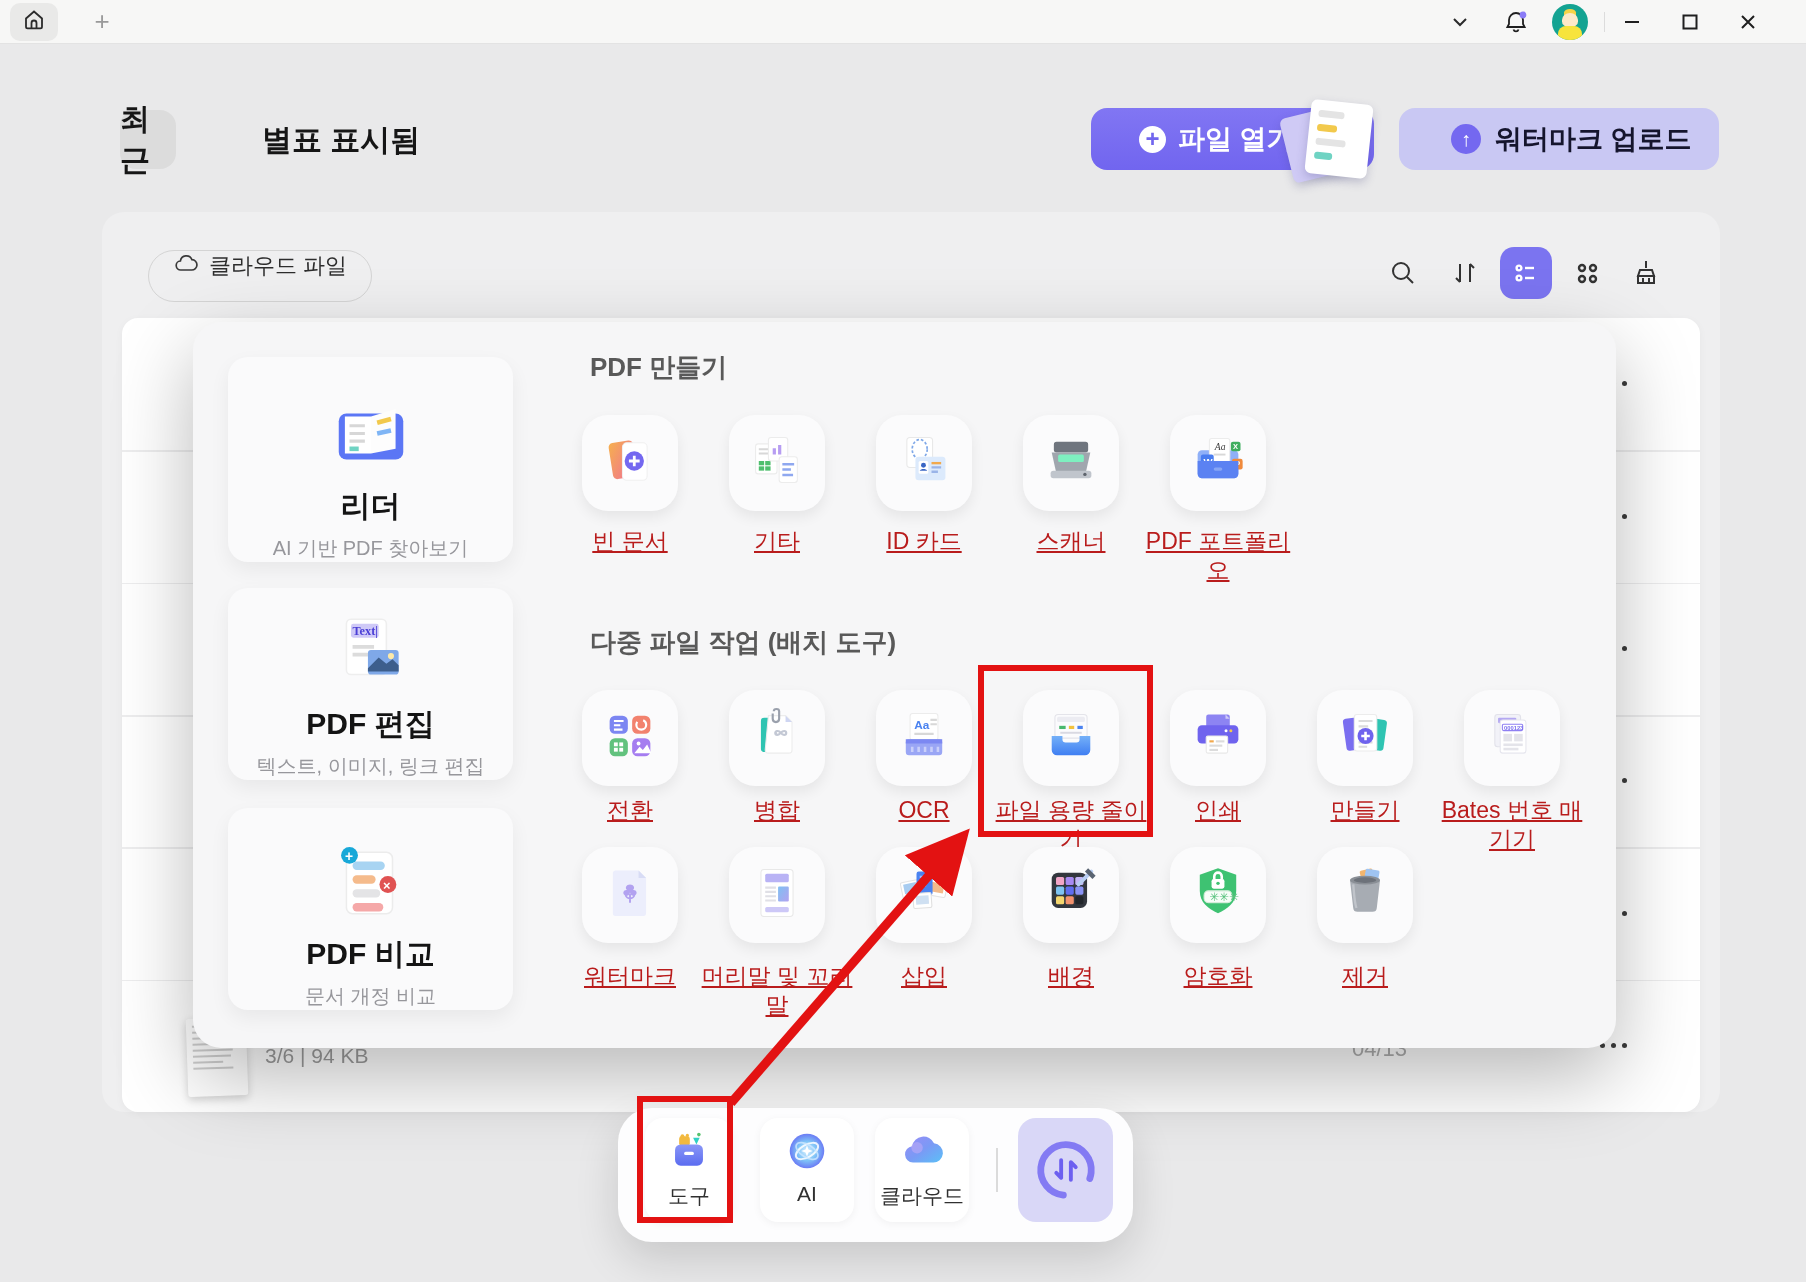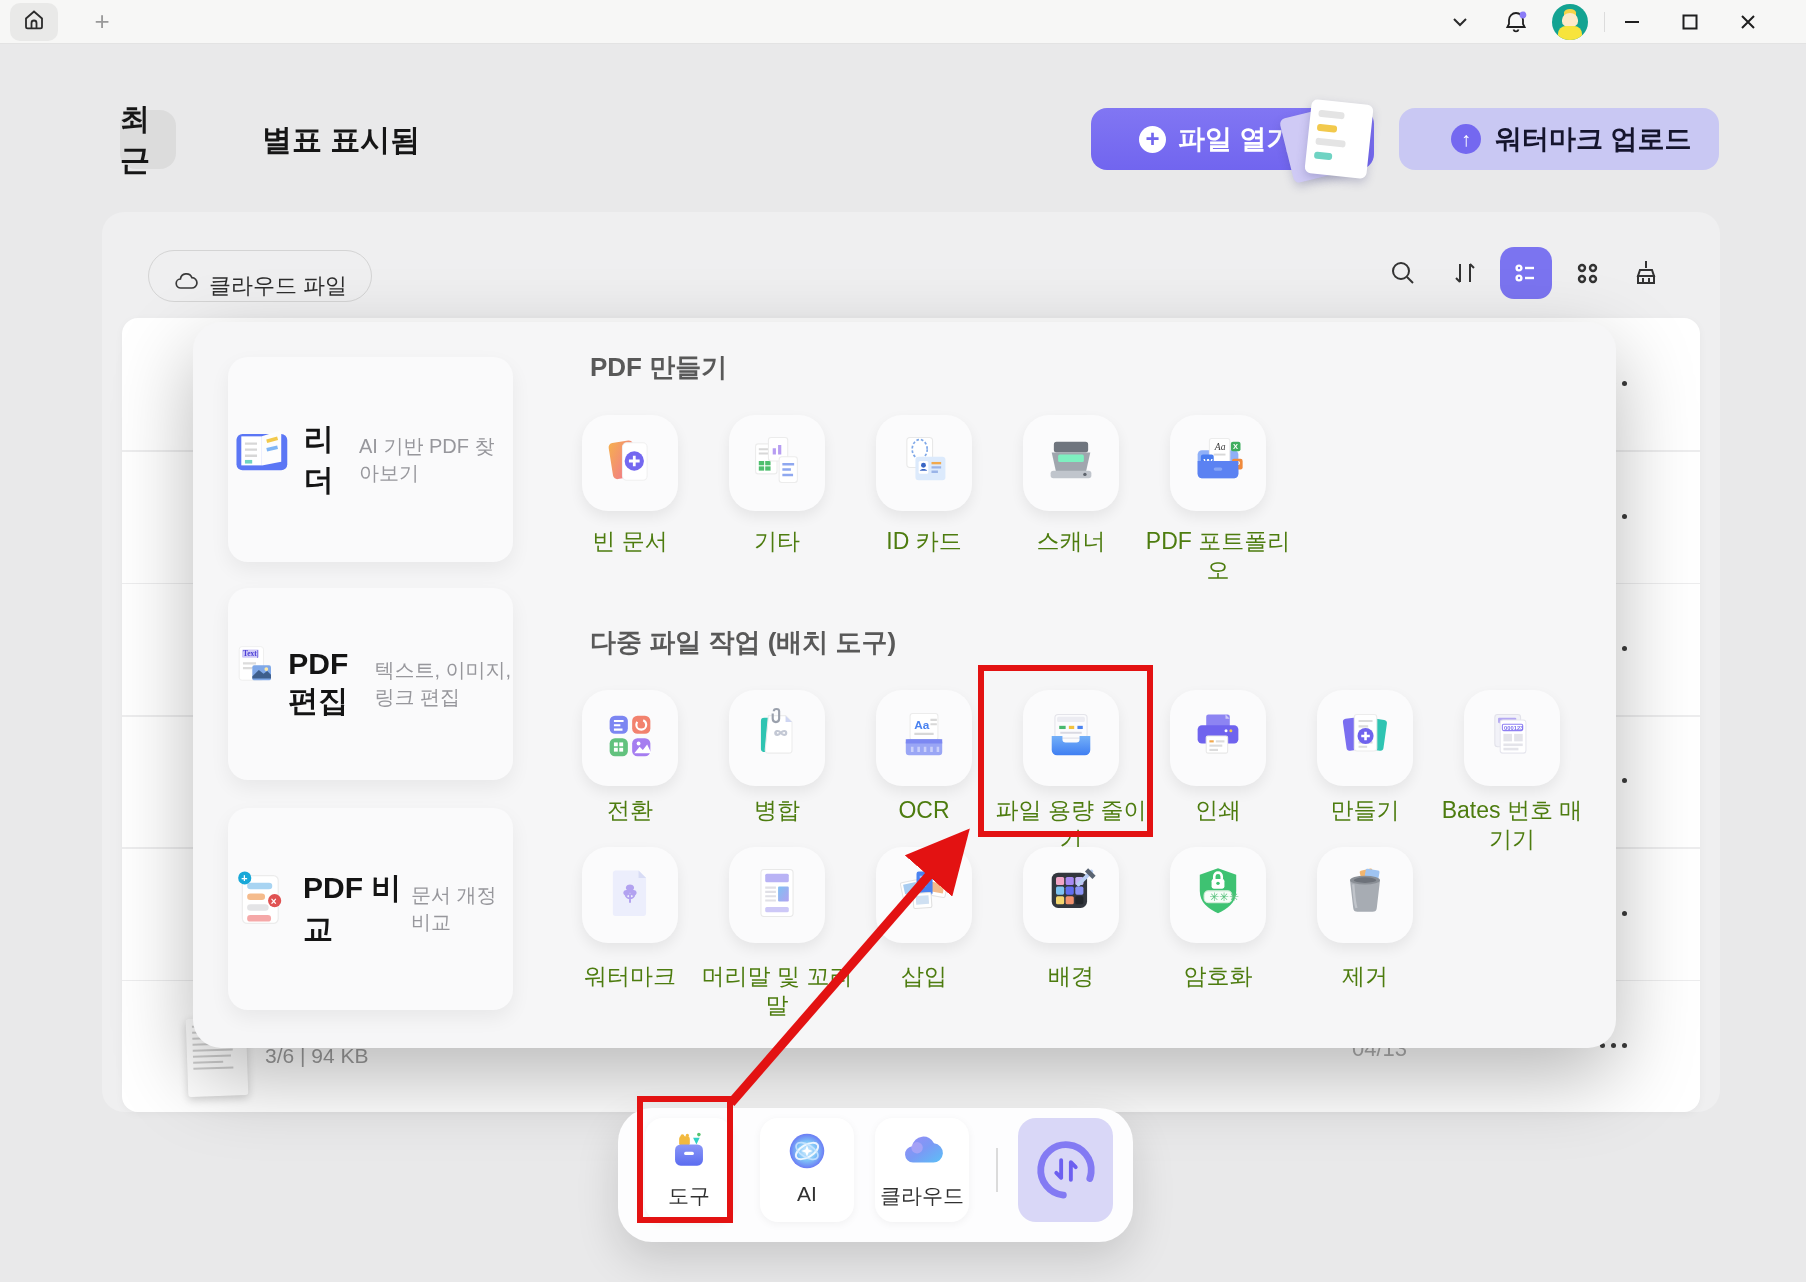--- a/index.html
+++ b/index.html
@@ -40,50 +40,50 @@
   .btn-upload { position:absolute; left:1399px; top:108px; width:320px; height:62px; border-radius:16px;
     background:#c9c8f3; color:#15152d; font-size:27px; font-weight:700;
     display:flex; align-items:center; gap:14px; padding-left:52px; cursor:pointer; }
   .btn-upload .up { width:30px; height:30px; border-radius:50%; background:#7468f0; color:#fff;
     font-size:20px; line-height:30px; text-align:center; flex:0 0 auto; }
 
   
   .outer { position:absolute; left:102px; top:212px; width:1618px; height:900px;
     background:#efeff0; border-radius:22px; z-index:1; }
   .pill-cloud { position:absolute; left:46px; top:38px; height:52px; padding:0 24px;
-    border:1.5px solid #d4d4d4; border-radius:26px; display:flex; align-items:flex-end; gap:10px;
+    border:1.5px solid #d4d4d4; border-radius:26px; display:flex; align-items:flex-start; gap:10px;
     font-size:22px; color:#2d2d2d; cursor:pointer; }
   .tool-ico { position:absolute; top:35px; width:52px; height:52px; display:flex; align-items:center; justify-content:center; cursor:pointer;}
   .tool-ico.active { background:#7b74f0; border-radius:14px; }
 
   .listcard { position:absolute; left:20px; top:106px; width:1578px; height:794px; background:#ffffff;
     border-radius:16px; box-shadow:0 2px 8px rgba(0,0,0,.04); overflow:hidden; }
   .rowline { position:absolute; left:0; width:100%; height:1.5px; background:#ededee; }
   .rowdots { position:absolute; left:1478px; width:40px; height:10px; display:flex; gap:6px; cursor:pointer;}
   .rowdots i { width:5px; height:5px; border-radius:50%; background:#3c3c3c; }
   .thumb { position:absolute; left:65px; top:700px; width:60px; height:78px; background:#fff;
     border-radius:3px; box-shadow:0 3px 8px rgba(0,0,0,.18); transform:rotate(-2deg); padding:7px 6px; }
   .thumb i { display:block; height:2px; margin-bottom:4px; background:#cfcfcf; }
   .meta { position:absolute; left:143px; top:726px; font-size:21px; color:#9b9b9b; }
   .fdate { position:absolute; left:1230px; top:718px; font-size:22px; color:#aeaeae; }
 
   
   .panel { position:absolute; left:193px; top:322px; width:1423px; height:726px;
     background:#f6f6f7; border-radius:28px; box-shadow:0 30px 80px rgba(0,0,0,.28); z-index:5; }
   .lcard { position:absolute; left:35px; width:285px; background:#fafafb; border-radius:20px;
-    box-shadow:0 8px 20px rgba(0,0,0,.06); display:flex; flex-direction:row;
+    box-shadow:0 8px 20px rgba(0,0,0,.06); display:flex; flex-direction:column;
     align-items:center; justify-content:flex-end; gap:8px; cursor:pointer; }
   .lcard .ic { width:86px; height:86px; }
   .lcard .t { font-size:30px; font-weight:700; color:#141414; }
   .lcard .s { font-size:20px; color:#97979c; }
   .sec-title { position:absolute; font-size:26px; font-weight:700; color:#595959; }
   .tile { position:absolute; width:96px; height:96px; background:#fbfbfc; border-radius:26px;
     box-shadow:0 6px 14px rgba(0,0,0,.07); display:flex; align-items:center; justify-content:center; cursor:pointer; }
   .tile svg { width:60px; height:60px; }
-  .tlabel { position:absolute; width:160px; font-size:23px; color:#4d7c0f; text-align:center; line-height:29px; }
+  .tlabel { position:absolute; width:160px; font-size:23px; color:#b91c1c; text-align:center; line-height:29px;text-decoration:underline; }
 
   
   .dock { position:absolute; left:618px; top:1108px; width:515px; height:134px; background:#fdfdfe;
     border-radius:34px; box-shadow:0 18px 44px rgba(0,0,0,.14); z-index:6; }
   .dock-item { position:absolute; top:10px; height:104px; background:#fff; border-radius:18px;
     box-shadow:0 2px 8px rgba(0,0,0,.05); display:flex; flex-direction:column; align-items:center;
     padding-top:10px; gap:4px; cursor:pointer; }
   .dock-item svg { width:46px; height:46px; }
   .dock-item .dl { font-size:21px; color:#303030; }
   .dock-sep { position:absolute; left:378px; top:40px; width:1.5px; height:44px; background:#dbdbdb; }

